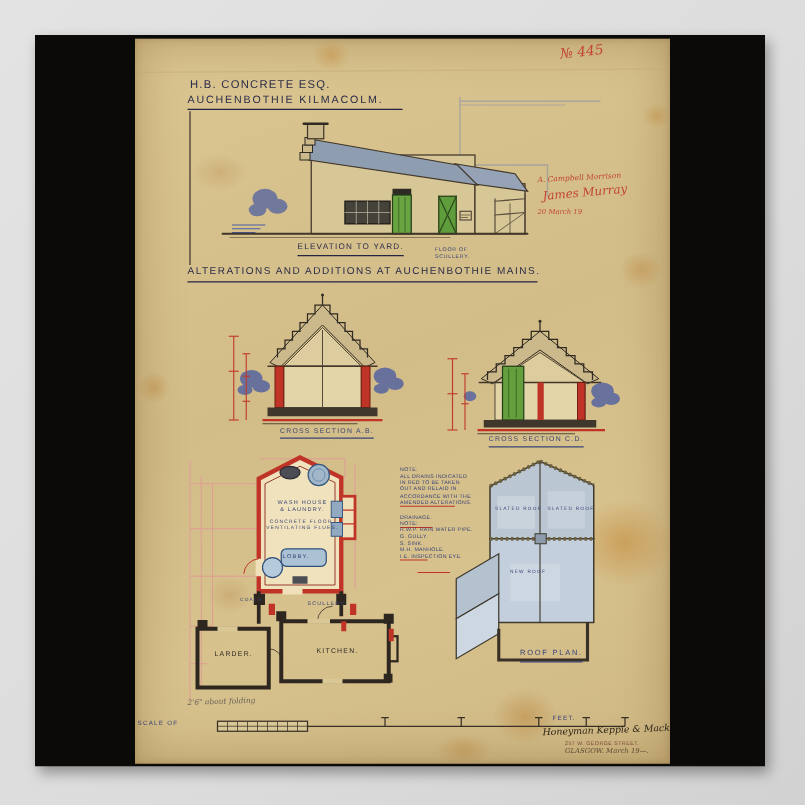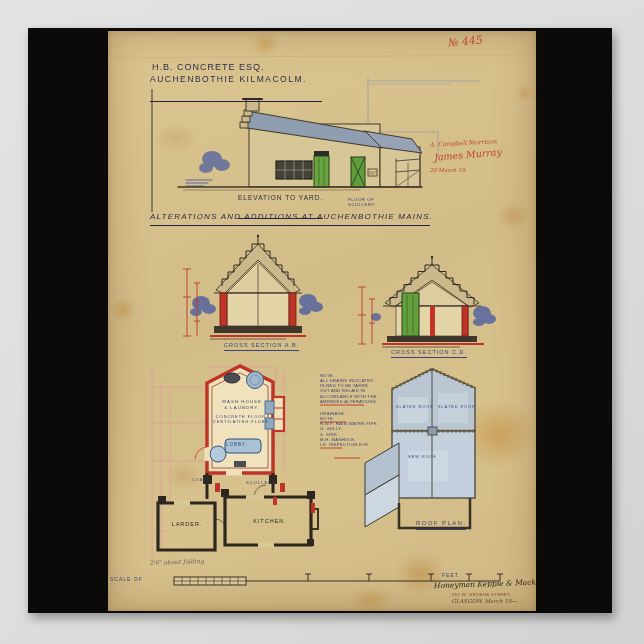--- a/index.html
+++ b/index.html
@@ -16,21 +16,21 @@
   .paper{
     position:absolute;left:108px;top:31px;width:428px;height:580px;
     background:linear-gradient(160deg,#dbc591 0%,#d2bc88 45%,#d7c18d 70%,#cfb884 100%);
     box-shadow:inset 0 0 38px rgba(120,88,38,.38), inset 0 0 6px rgba(90,64,24,.25);
     overflow:hidden;
   }
   .stain{position:absolute;border-radius:50%;pointer-events:none;}
   svg{position:absolute;left:0;top:0;}
   .t{position:absolute;color:#2a2c49;letter-spacing:1px;line-height:1.25;white-space:nowrap;}
   .pre{white-space:pre-line;}
-  .ul{border-bottom:1.4px solid #232543;padding-bottom:16px;}
+  .ul{border-bottom:1.4px solid #232543;padding-bottom:2px;}
   .blue{color:#3b4577;}
   .redtxt{color:#c24534;font-family:"DejaVu Serif",serif;font-style:italic;letter-spacing:0;}
   .script{font-family:"DejaVu Serif",serif;font-style:italic;letter-spacing:0;}
   .pencil{color:#6b6557;font-family:"DejaVu Serif",serif;font-style:italic;letter-spacing:0;}
 </style>
 </head>
 <body>
 
 <div class="black-field"></div>
 
@@ -304,21 +304,21 @@
   <div class="t redtxt" style="left:340px;top:4px;font-size:11px;transform:rotate(-6deg);">№ 445</div>
 
   <div class="t redtxt" style="left:322px;top:108px;font-size:6px;transform:rotate(-3deg);">A. Campbell Morrison</div>
   <div class="t redtxt" style="left:326px;top:118px;font-size:9.5px;transform:rotate(-5deg);">James Murray</div>
   <div class="t redtxt" style="left:322px;top:136px;font-size:5.5px;">20 March 19</div>
 
   <div class="t ul" style="left:130px;top:163px;font-size:6.5px;border-bottom-width:1px;">ELEVATION  TO  YARD.</div>
   <div class="t pre blue" style="left:240px;top:166px;font-size:4.2px;letter-spacing:.6px;">FLOOR OF
 SCULLERY.</div>
 
-  <div class="t ul" style="left:42px;top:181px;font-size:8px;letter-spacing:1.2px;width:280px;padding-bottom:3px;font-style:italic;">ALTERATIONS  AND  ADDITIONS  AT  AUCHENBOTHIE  MAINS.</div>
+  <div class="t ul" style="left:42px;top:181px;font-size:8px;letter-spacing:1.2px;width:280px;padding-bottom:3px;">ALTERATIONS  AND  ADDITIONS  AT  AUCHENBOTHIE  MAINS.</div>
 
   <div class="t blue" style="left:116px;top:311px;font-size:5.5px;border-bottom:1px solid #3b4577;padding-bottom:1px;">CROSS  SECTION  A.B.</div>
   <div class="t blue" style="left:283px;top:318px;font-size:5.5px;border-bottom:1px solid #3b4577;padding-bottom:1px;">CROSS  SECTION  C.D.</div>
 
   <div class="t pre blue" style="left:212px;top:342px;font-size:4.2px;letter-spacing:.3px;line-height:1.22;">NOTE.
 ALL DRAINS INDICATED
 IN RED TO BE TAKEN
 OUT AND RELAID IN
 ACCORDANCE WITH THE
 AMENDED ALTERATIONS.</div>

